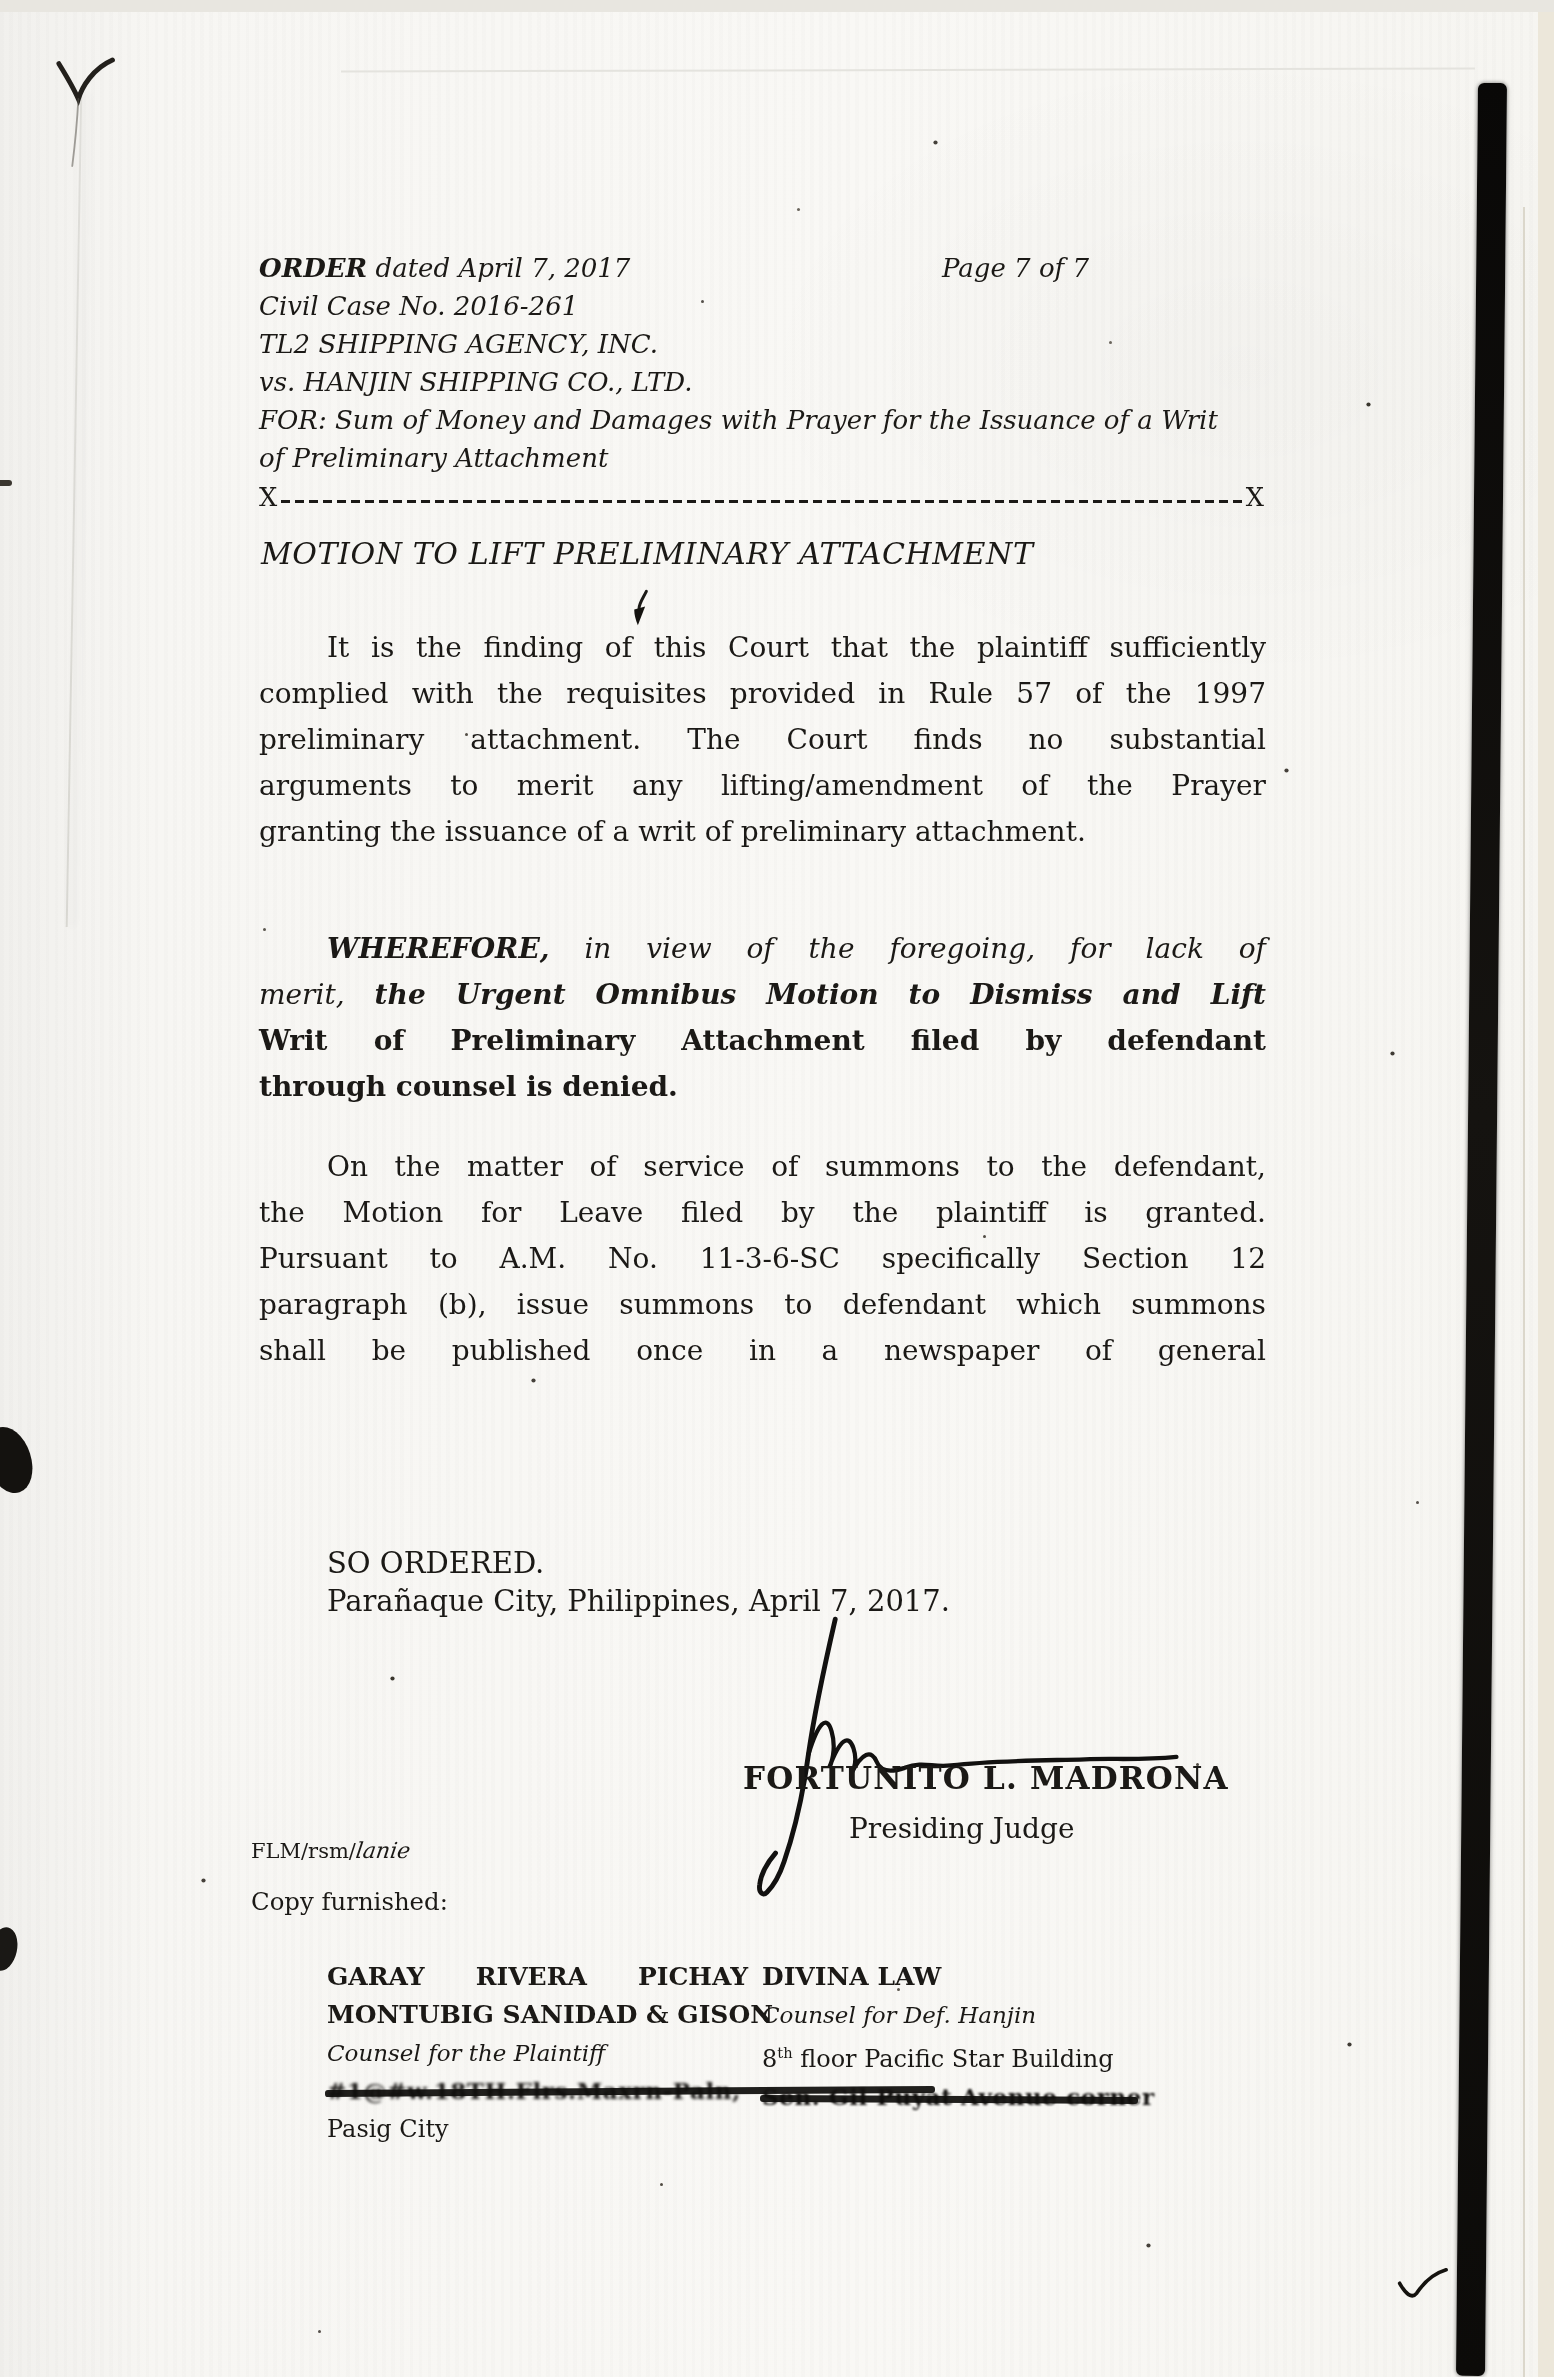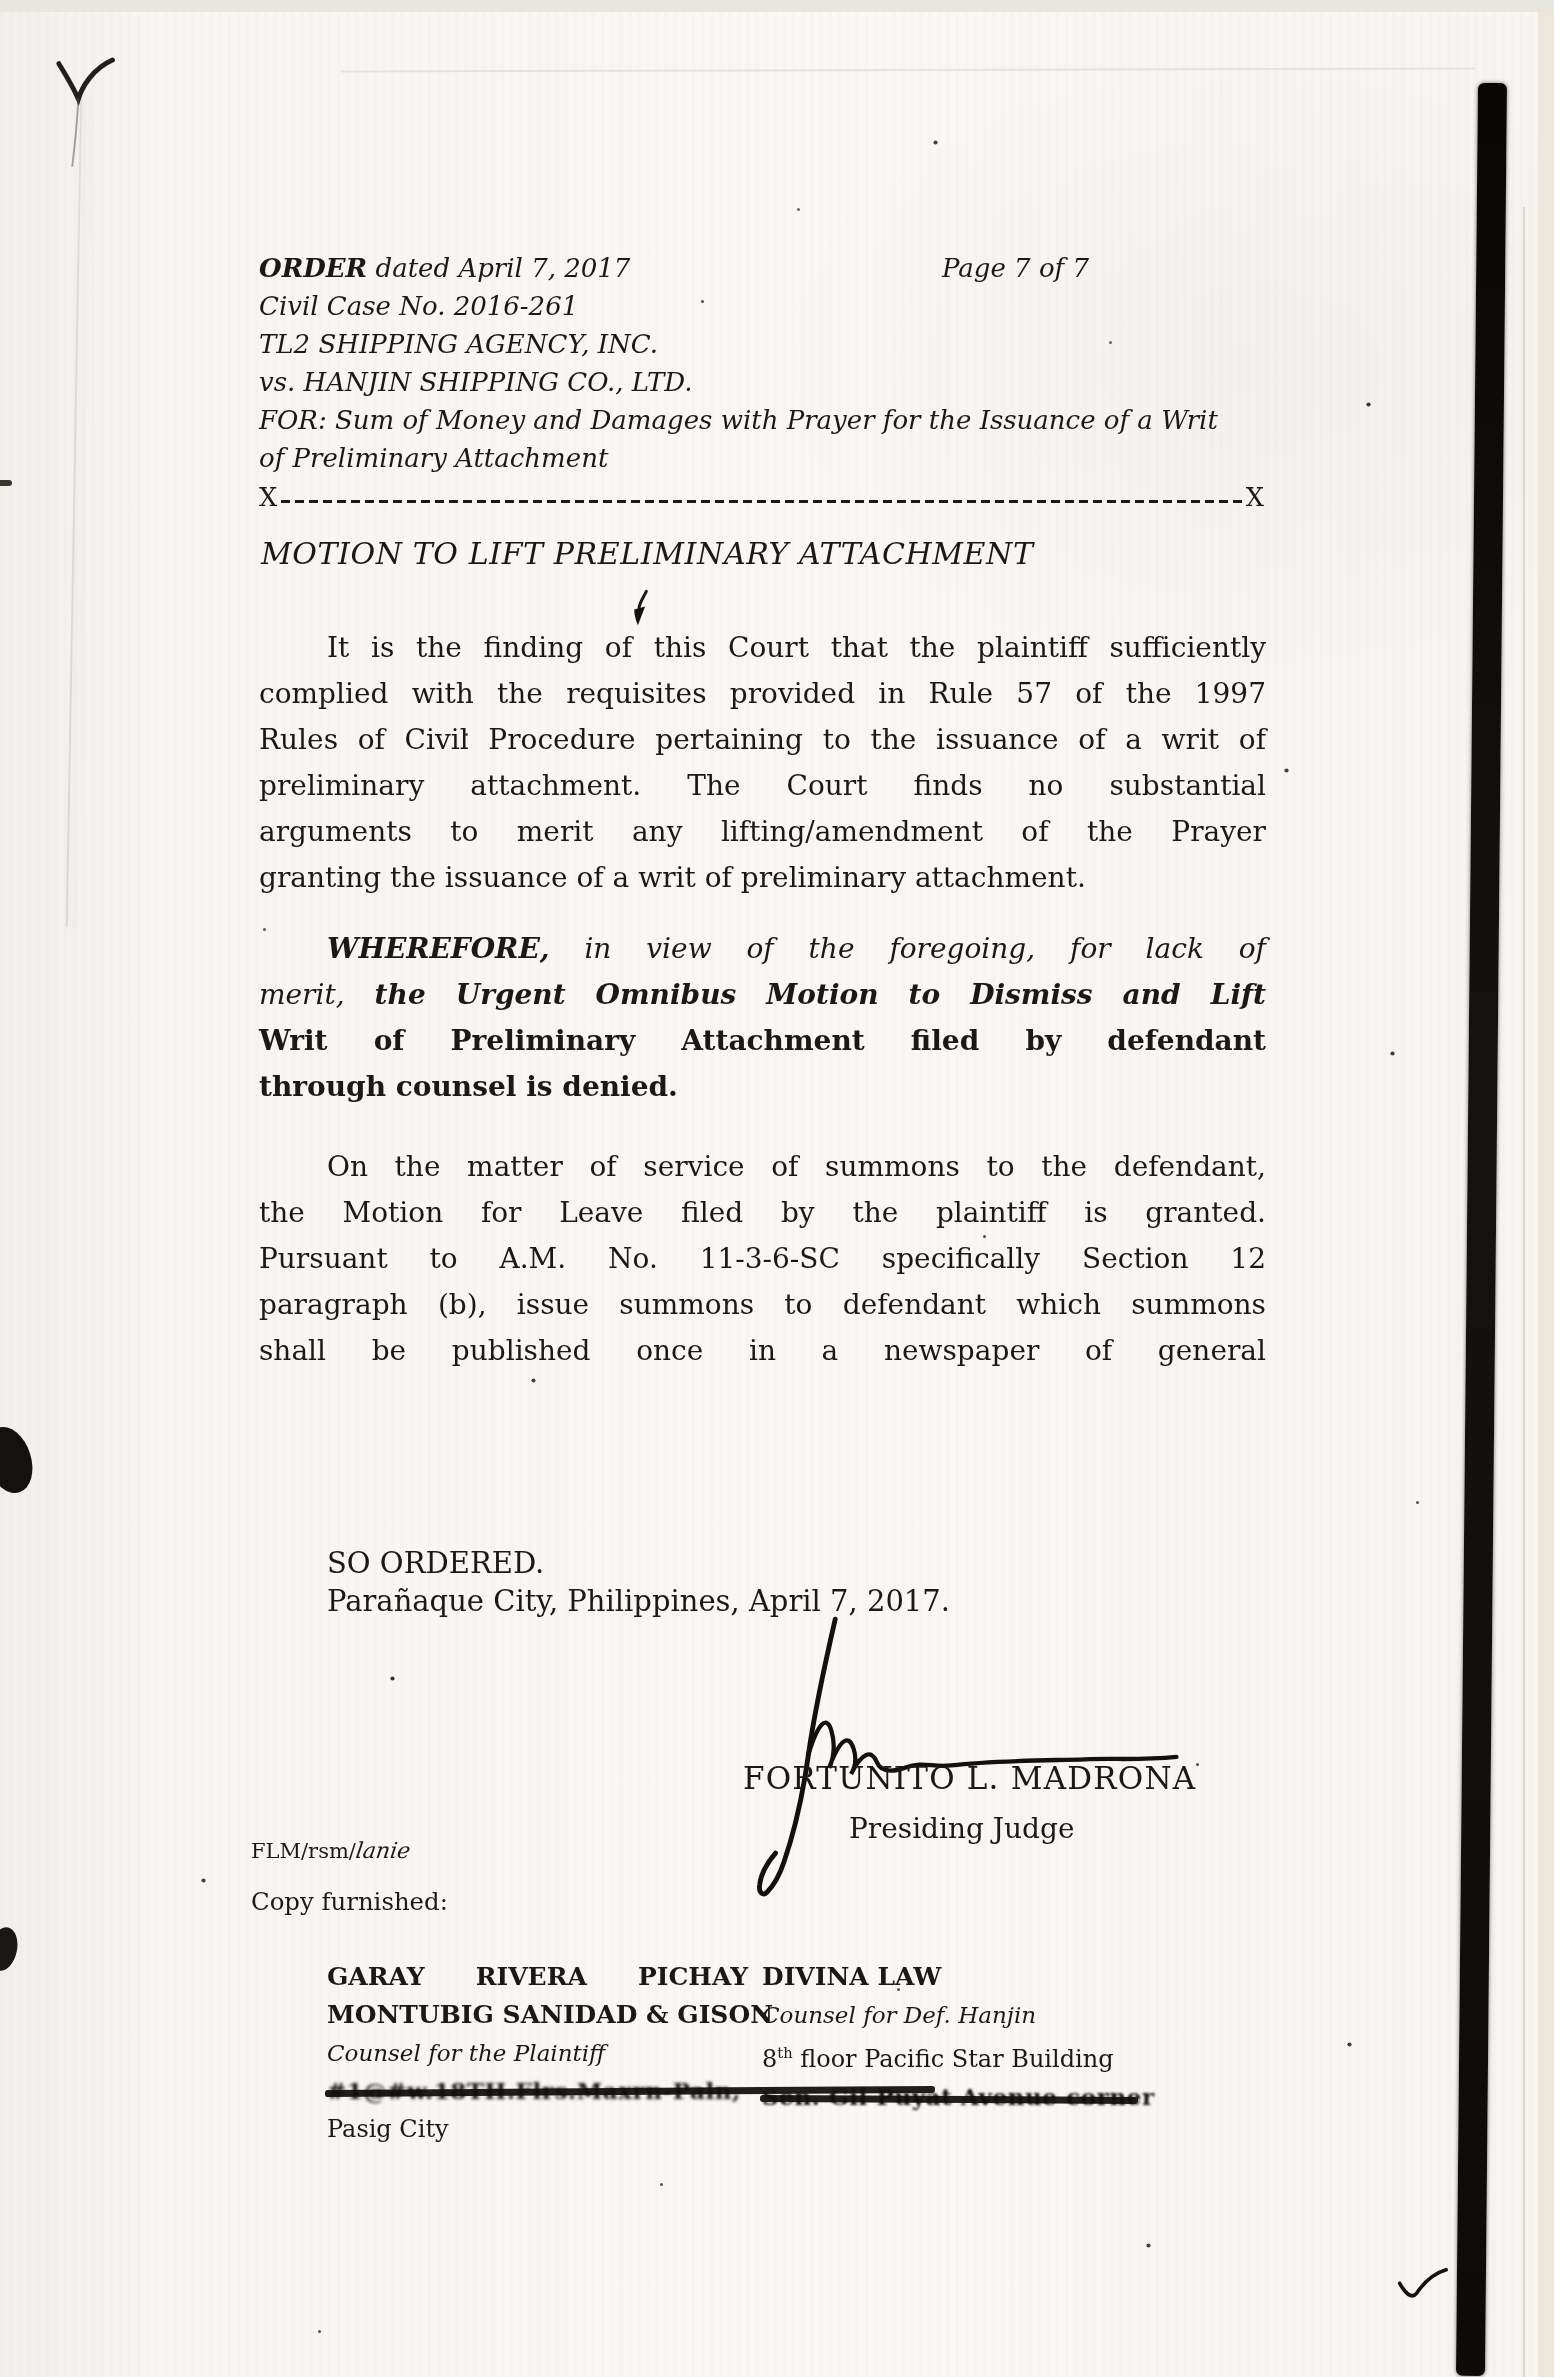--- a/index.html
+++ b/index.html
@@ -34,21 +34,21 @@
   .b{font-weight:700;}
   .i{font-style:italic;}
   .bi{font-weight:700;font-style:italic;}
   .p1{left:259px;top:613px;}
   .p2{left:259px;top:914px;}
   .p3{left:259px;top:1132px;}
   .soord{left:327px;top:1534px;font-size:29px;}
   .dateline{left:327px;top:1572px;font-size:29px;}
   
   .sig{left:689px;top:1602px;}
-  .judge-name{left:743px;top:1748px;font-size:31px;font-weight:400;letter-spacing:1.2px;white-space:nowrap;}
+  .judge-name{left:743px;top:1748px;font-size:31px;font-weight:700;letter-spacing:1.2px;white-space:nowrap;}
   .judge-title{left:849px;top:1800px;font-size:28px;}
   .initials{left:251px;top:1826px;font-size:21px;}
   .initials .script{font-style:italic;display:inline-block;transform:skewX(-8deg);font-size:22px;}
   .copyf{left:251px;top:1875px;font-size:24.4px;}
   
   .colL{left:327px;top:1946px;width:506px;line-height:38px;}
   .colR{left:762px;top:1946px;width:390px;line-height:38px;}
   .firm{font-weight:700;font-size:25px;white-space:nowrap;}
   .firm-just{width:421px;text-align:justify;text-align-last:justify;white-space:normal;}
   .role{font-style:italic;font-size:23px;}
@@ -119,21 +119,20 @@
   <div class="abs title">MOTION TO LIFT PRELIMINARY ATTACHMENT</div>
 
   <svg class="abs" style="left:628px;top:577px;" width="27" height="40" viewBox="0 0 44 66">
     <path d="M30 4 C24 16 18 24 18 32" fill="none" stroke="#1b1916" stroke-width="5" stroke-linecap="round"></path>
     <path d="M10 34 L28 29 L16 60 C12 50 10 42 10 34 Z" fill="#14120f"></path>
   </svg>
 
   <div class="abs para p1">
     <div class="jline indent">It is the finding of this Court that the plaintiff sufficiently</div>
     <div class="jline">complied with the requisites provided in Rule 57 of the 1997</div>
-    <div class="jline">Rules of Civil Procedure pertaining to the issuance of a writ of</div>
     <div class="jline">preliminary attachment.  The Court finds no substantial</div>
     <div class="jline">arguments to merit any lifting/amendment of the Prayer</div>
     <div class="jlast">granting the issuance of a writ of preliminary attachment.</div>
   </div>
 
   <div class="abs para p2">
     <div class="jline indent"><span class="bi">WHEREFORE,</span><span class="i"> in view of the foregoing, for lack of</span></div>
     <div class="jline"><span class="i">merit,</span><span class="bi"> the Urgent Omnibus Motion to Dismiss and Lift</span></div>
     <div class="jline b">Writ of Preliminary Attachment filed by defendant</div>
     <div class="jlast b">through counsel is denied.</div>

